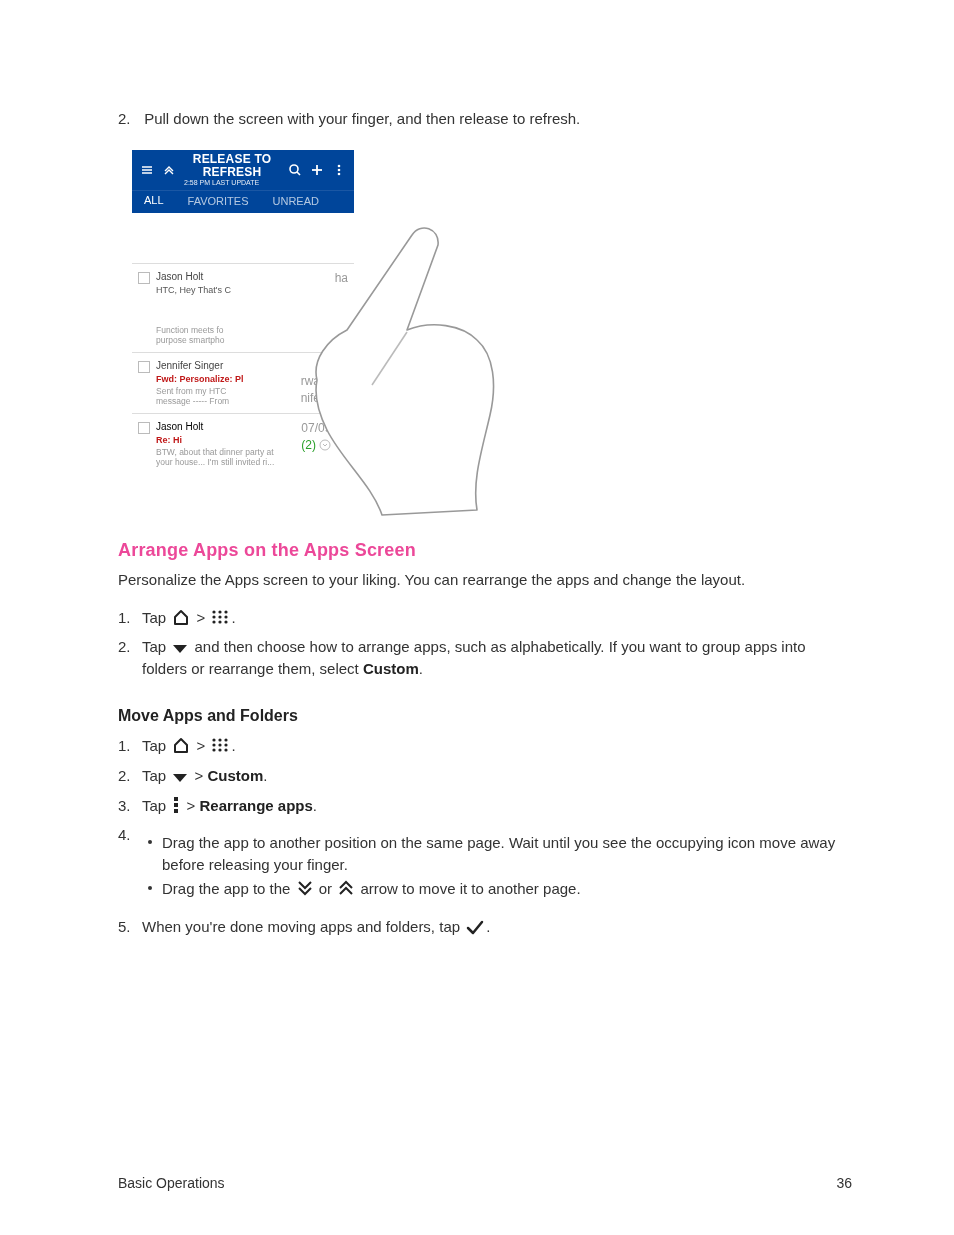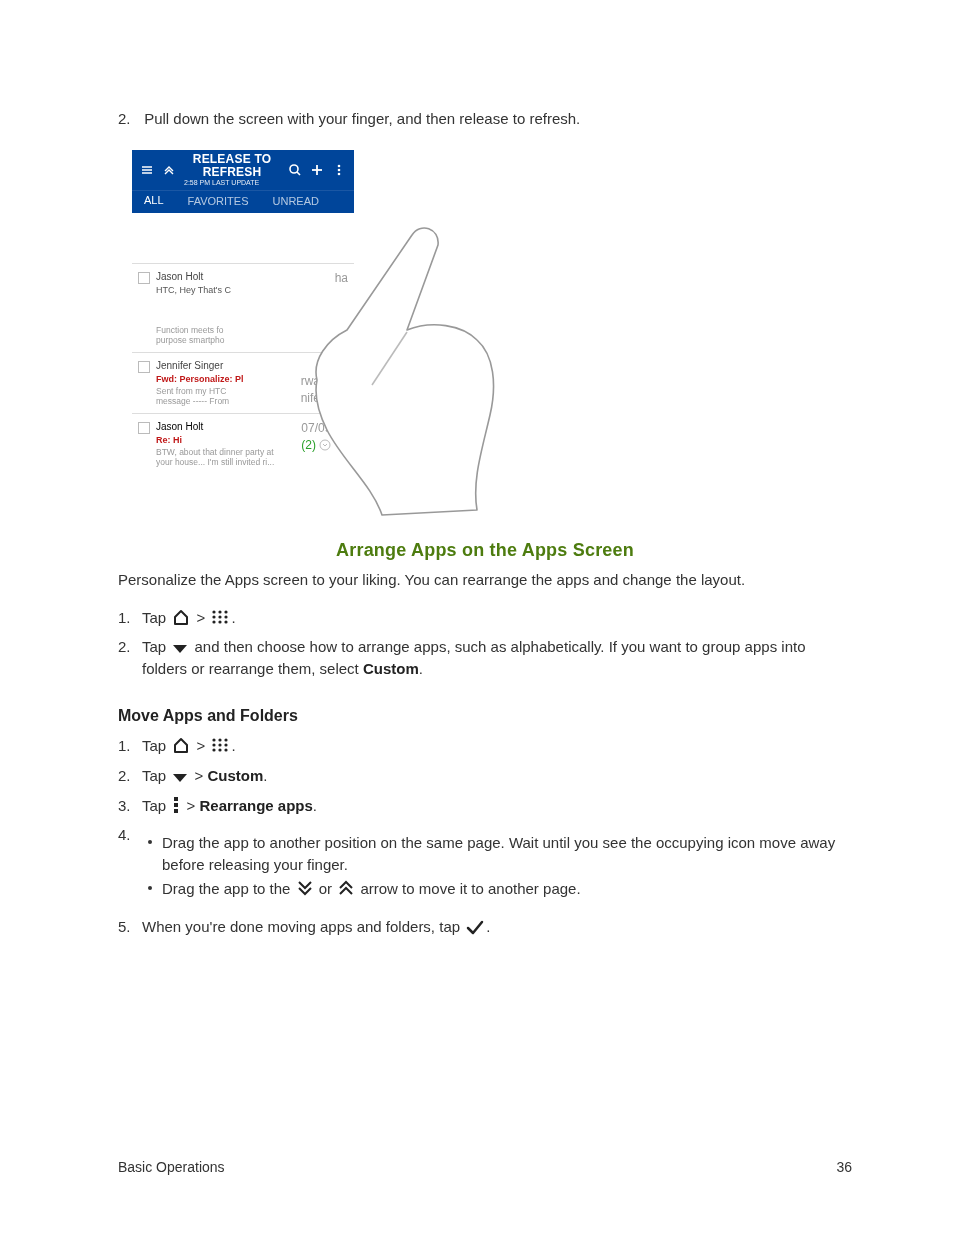--- a/index.html
+++ b/index.html
@@ -86,25 +86,24 @@
     top: 60px;
     width: 230px;
     height: 310px;
     pointer-events:none;
   }
 
   
   h2.section {
     font-size: 18px;
     font-weight: 800;
-    color:#4d7c0f;
+    color:#ec4899;
     margin: 22px 0 6px 0;
     font-family: Arial, Helvetica, sans-serif;
     letter-spacing:0.2px;
-    text-align:center;
   }
   h3.sub {
     font-size: 16px;
     font-weight: 800;
     color:#222;
     margin: 24px 0 6px 0;
   }
   p.intro { margin: 4px 0 16px 0; }
 
   
@@ -119,21 +118,21 @@
     width:4px; height:4px; background:#333; border-radius:50%;
   }
 
   .inline-ico { display:inline-block; vertical-align:-3px; margin:0 2px; }
   .inline-ico svg { display:block; }
   strong { font-weight:700; color:#222; }
 
   
   .footer {
     position:absolute;
-    left:118px; right:102px; bottom:58px;
+    left:118px; right:102px; bottom:42px;
     display:flex; justify-content:space-between;
     font-size:14px; color:#333;
   }
 </style>
 </head>
 <body>
 
 <div class="top-step">
   <span class="top-step-num">2.</span>
   <span>Pull down the screen with your finger, and then release to refresh.</span>

